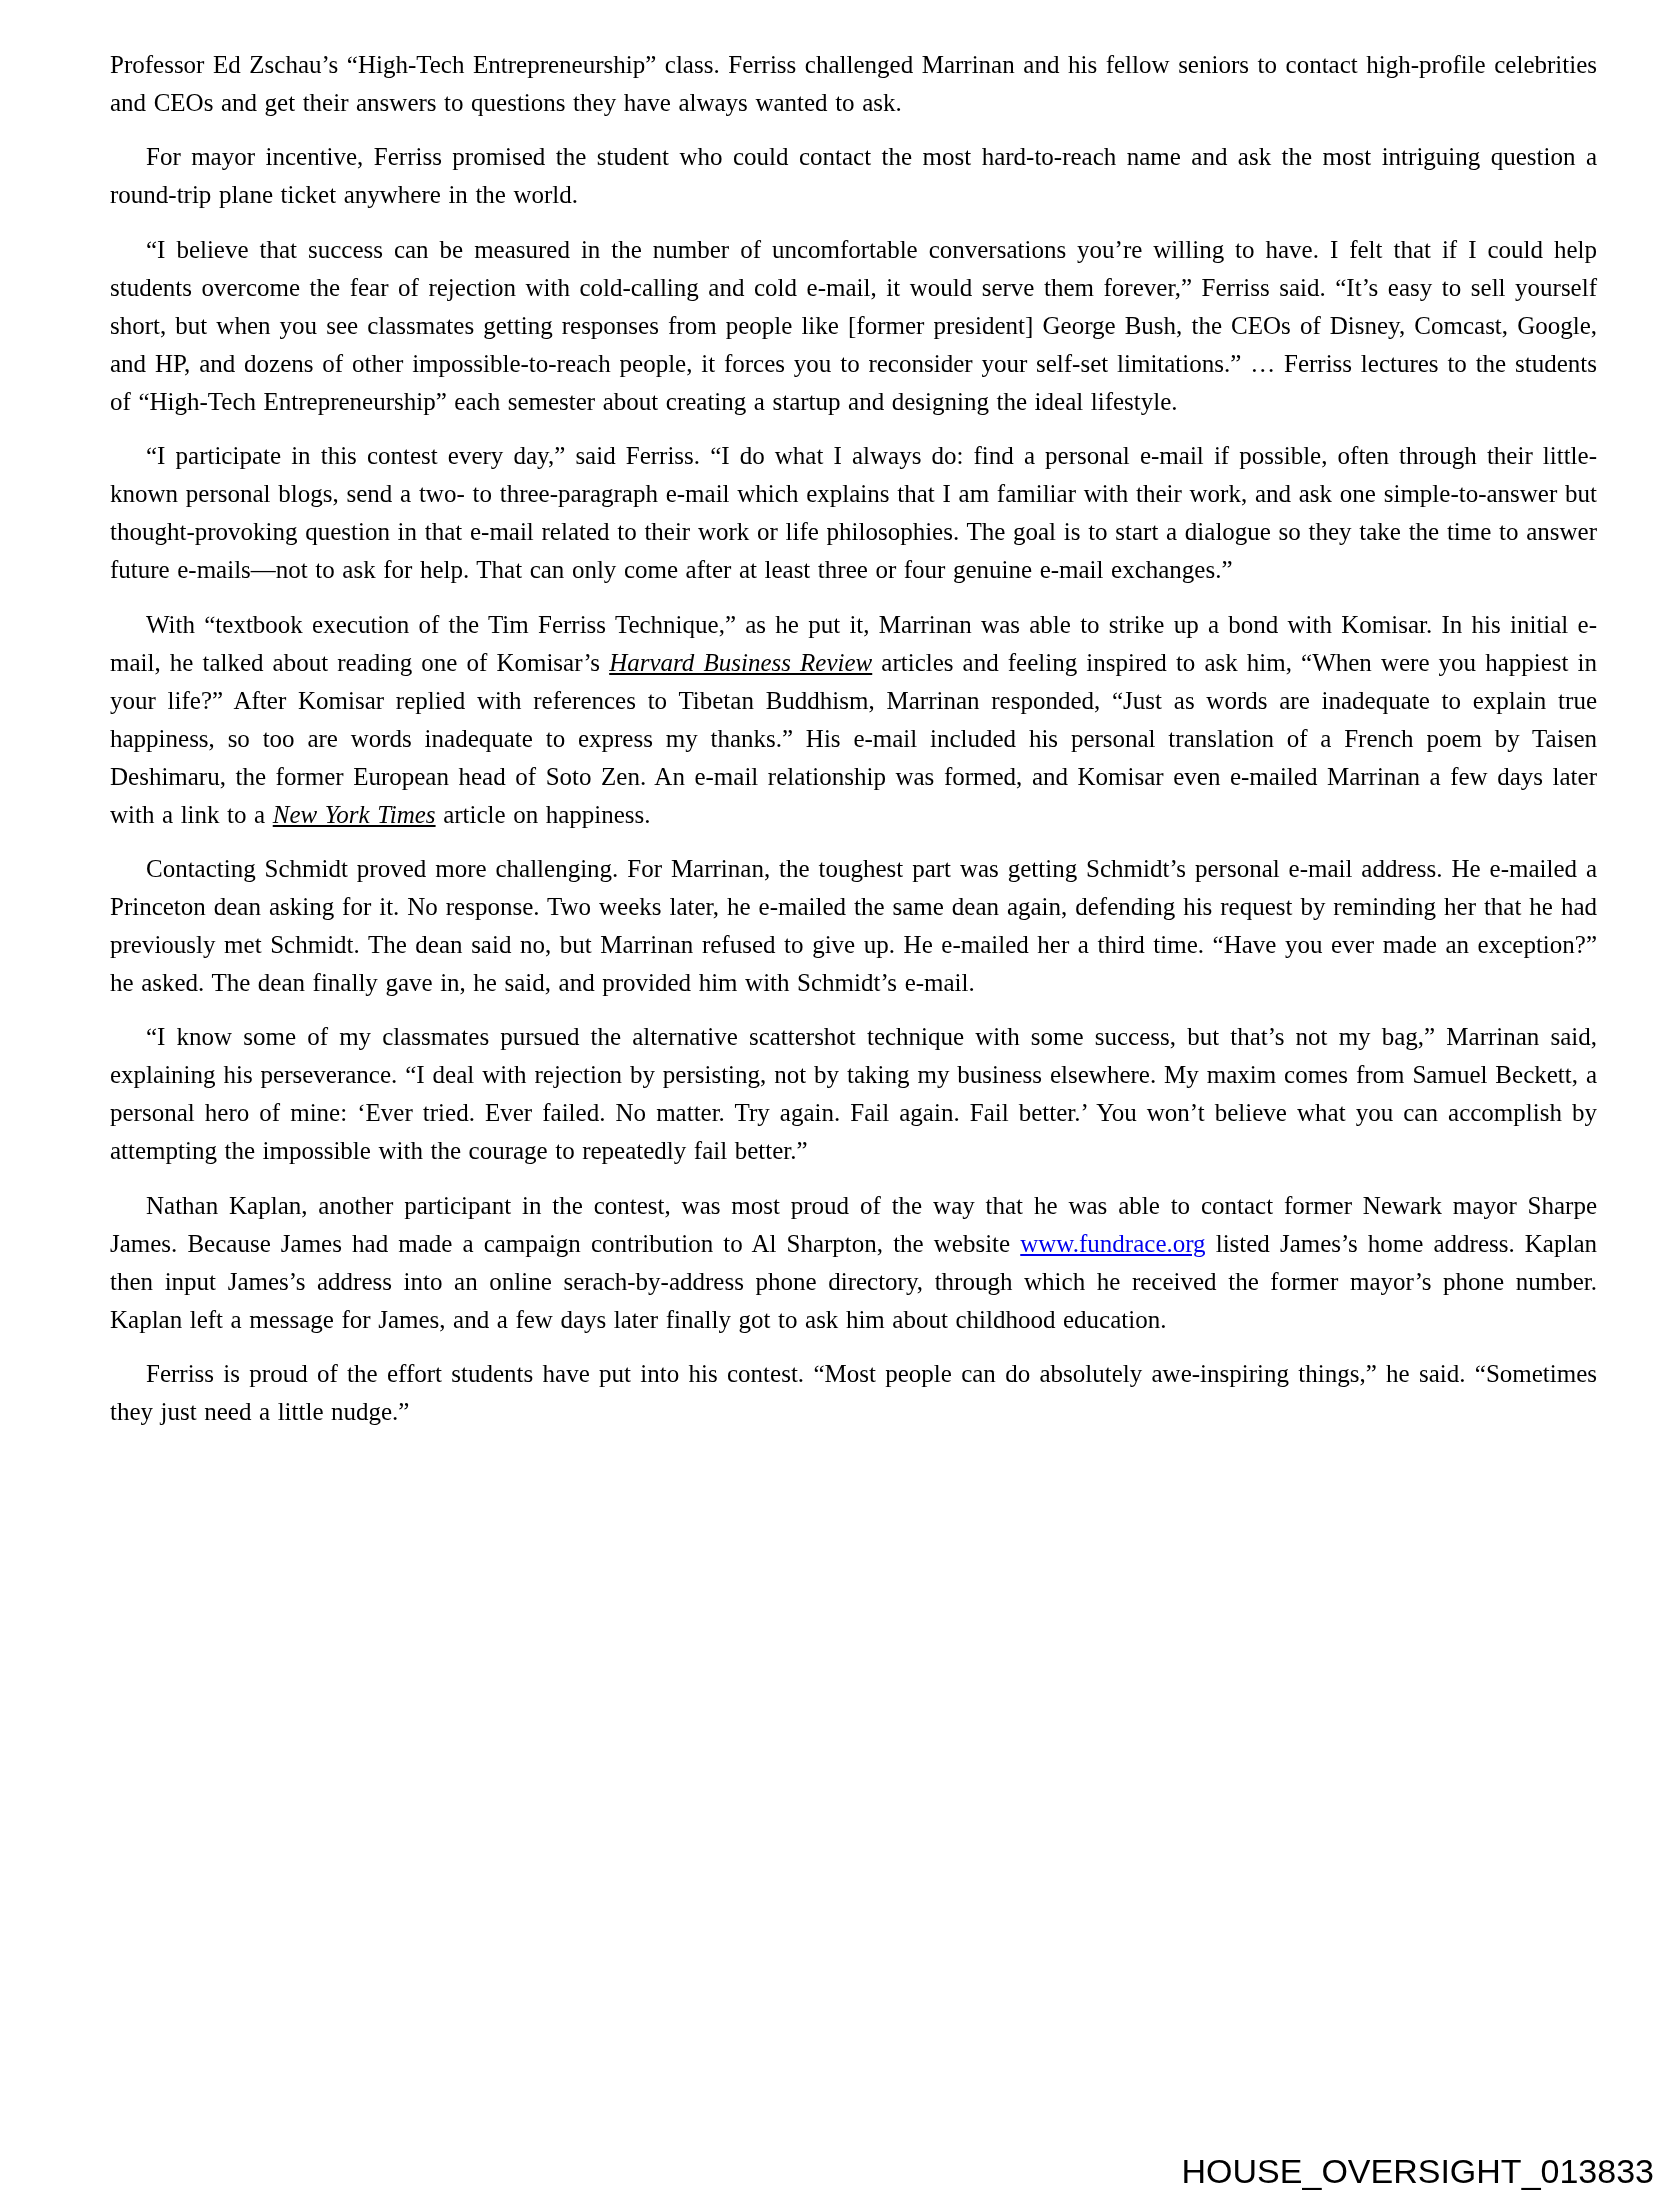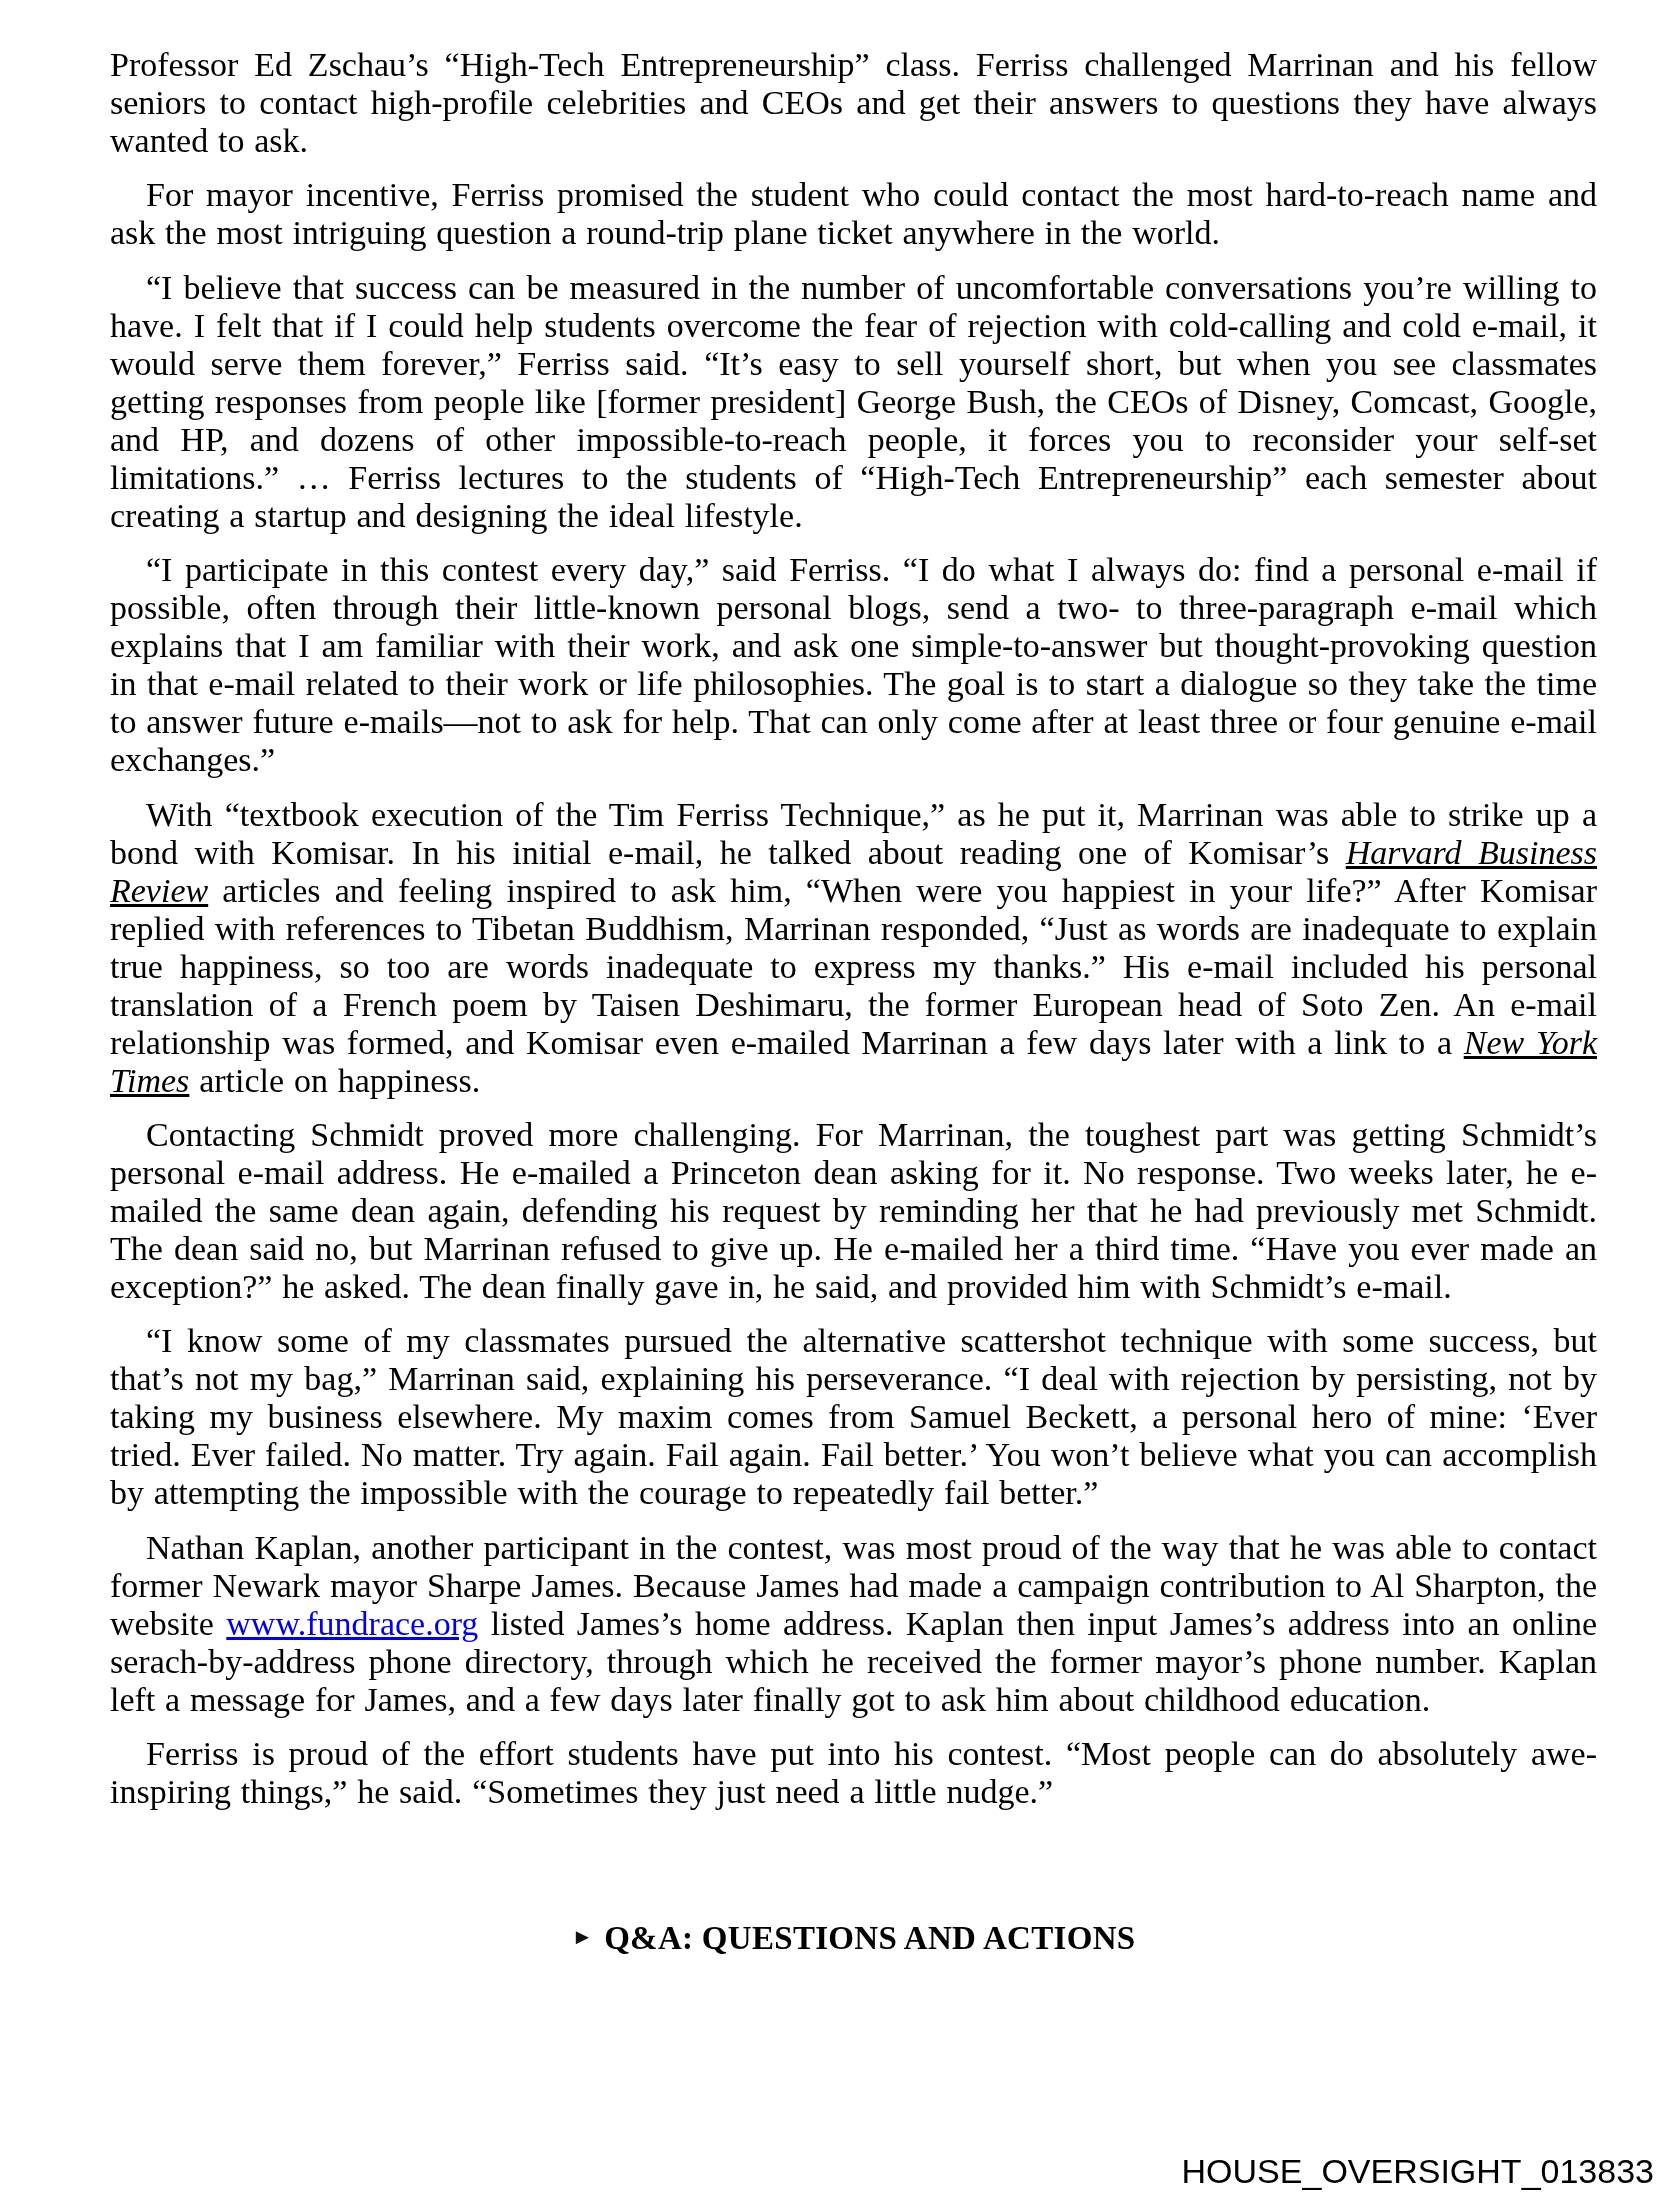--- a/index.html
+++ b/index.html
@@ -14,21 +14,21 @@
     overflow: hidden;
   }
   .content {
     position: absolute;
     left: 110px;
     top: 46px;
     width: 1487px;
   }
   .para {
     margin: 16.4px 0 0 0;
-    font-size: 34px;
+    font-size: 25px;
     line-height: 38px;
     text-align: justify;
     text-indent: 36px;
     word-spacing: 1.3px;
   }
   .para:first-child { margin-top: 0; }
   .para.no-indent { text-indent: 0; }
   .para em { font-style: italic; text-decoration: underline; }
   .doc-link {
     color: var(--link-color, #0000ee);
@@ -66,19 +66,16 @@
 
     <p class="para no-indent"><span>Professor Ed Zschau’s “High-Tech Entrepreneurship” class. Ferriss challenged Marrinan and his fellow seniors to contact high-profile celebrities and CEOs and get their answers to questions they have always wanted to ask.</span></p>
       <p class="para"><span>For mayor incentive, Ferriss promised the student who could contact the most hard-to-reach name and ask the most intriguing question a round-trip plane ticket anywhere in the world.</span></p>
       <p class="para"><span>“I believe that success can be measured in the number of uncomfortable conversations you’re willing to have. I felt that if I could help students overcome the fear of rejection with cold-calling and cold e-mail, it would serve them forever,” Ferriss said. “It’s easy to sell yourself short, but when you see classmates getting responses from people like [former president] George Bush, the CEOs of Disney, Comcast, Google, and HP, and dozens of other impossible-to-reach people, it forces you to reconsider your self-set limitations.” … Ferriss lectures to the students of “High-Tech Entrepreneurship” each semester about creating a startup and designing the ideal lifestyle.</span></p>
       <p class="para"><span>“I participate in this contest every day,” said Ferriss. “I do what I always do: find a personal e-mail if possible, often through their little-known personal blogs, send a two- to three-paragraph e-mail which explains that I am familiar with their work, and ask one simple-to-answer but thought-provoking question in that e-mail related to their work or life philosophies. The goal is to start a dialogue so they take the time to answer future e-mails—not to ask for help. That can only come after at least three or four genuine e-mail exchanges.”</span></p>
       <p class="para"><span>With “textbook execution of the Tim Ferriss Technique,” as he put it, Marrinan was able to strike up a bond with Komisar. In his initial e-mail, he talked about reading one of Komisar’s </span><em>Harvard Business Review</em><span> articles and feeling inspired to ask him, “When were you happiest in your life?” After Komisar replied with references to Tibetan Buddhism, Marrinan responded, “Just as words are inadequate to explain true happiness, so too are words inadequate to express my thanks.” His e-mail included his personal translation of a French poem by Taisen Deshimaru, the former European head of Soto Zen. An e-mail relationship was formed, and Komisar even e-mailed Marrinan a few days later with a link to a </span><em>New York Times</em><span> article on happiness.</span></p>
       <p class="para"><span>Contacting Schmidt proved more challenging. For Marrinan, the toughest part was getting Schmidt’s personal e-mail address. He e-mailed a Princeton dean asking for it. No response. Two weeks later, he e-mailed the same dean again, defending his request by reminding her that he had previously met Schmidt. The dean said no, but Marrinan refused to give up. He e-mailed her a third time. “Have you ever made an exception?” he asked. The dean finally gave in, he said, and provided him with Schmidt’s e-mail.</span></p>
       <p class="para"><span>“I know some of my classmates pursued the alternative scattershot technique with some success, but that’s not my bag,” Marrinan said, explaining his perseverance. “I deal with rejection by persisting, not by taking my business elsewhere. My maxim comes from Samuel Beckett, a personal hero of mine: ‘Ever tried. Ever failed. No matter. Try again. Fail again. Fail better.’ You won’t believe what you can accomplish by attempting the impossible with the courage to repeatedly fail better.”</span></p>
       <p class="para"><span>Nathan Kaplan, another participant in the contest, was most proud of the way that he was able to contact former Newark mayor Sharpe James. Because James had made a campaign contribution to Al Sharpton, the website </span><a href="#" class="doc-link">www.fundrace.org</a><span> listed James’s home address. Kaplan then input James’s address into an online serach-by-address phone directory, through which he received the former mayor’s phone number. Kaplan left a message for James, and a few days later finally got to ask him about childhood education.</span></p>
       <p class="para"><span>Ferriss is proud of the effort students have put into his contest. “Most people can do absolutely awe-inspiring things,” he said. “Sometimes they just need a little nudge.”</span></p>
-      <div class="heading">
-      <span class="marker">►</span><span>Q&amp;A: QUESTIONS AND ACTIONS</span>
-    </div>
   </div>
   <div class="footer">HOUSE_OVERSIGHT_013833</div>
 </div>
 
 
 </body></html>

